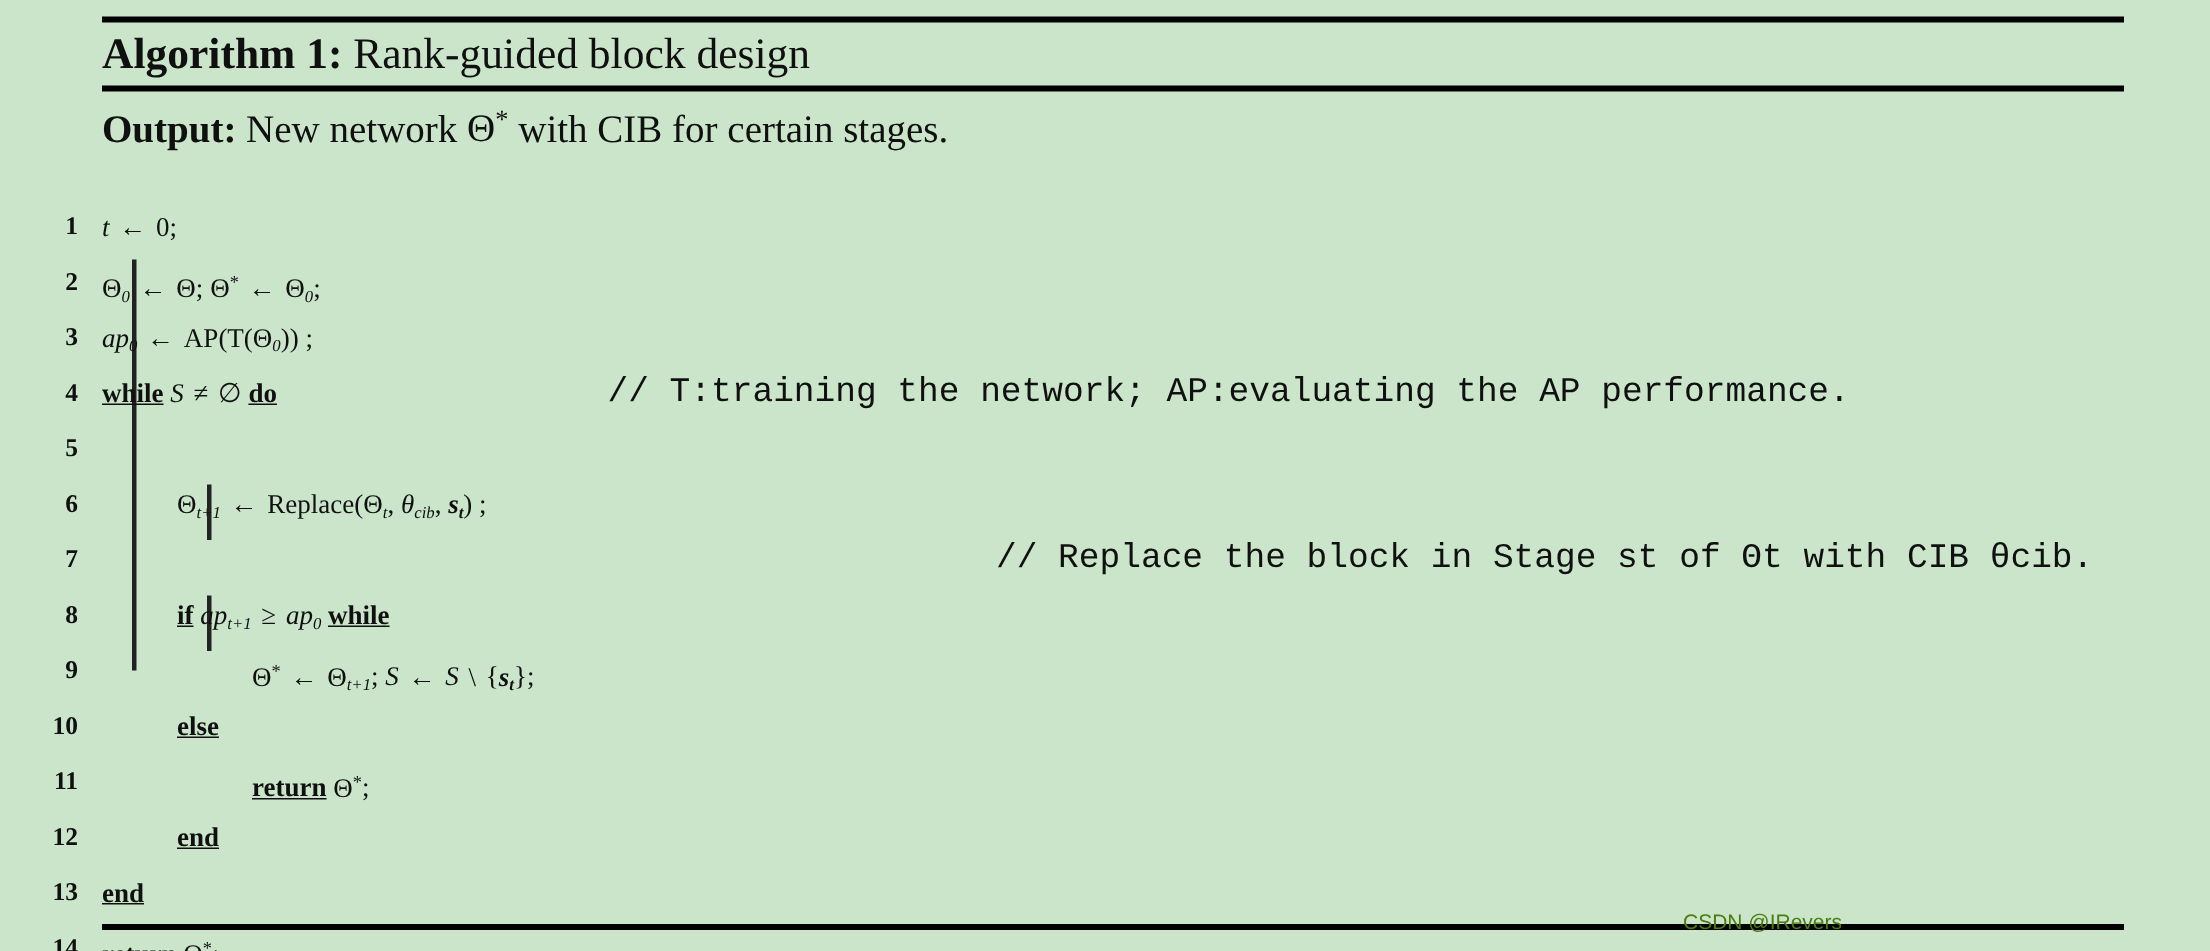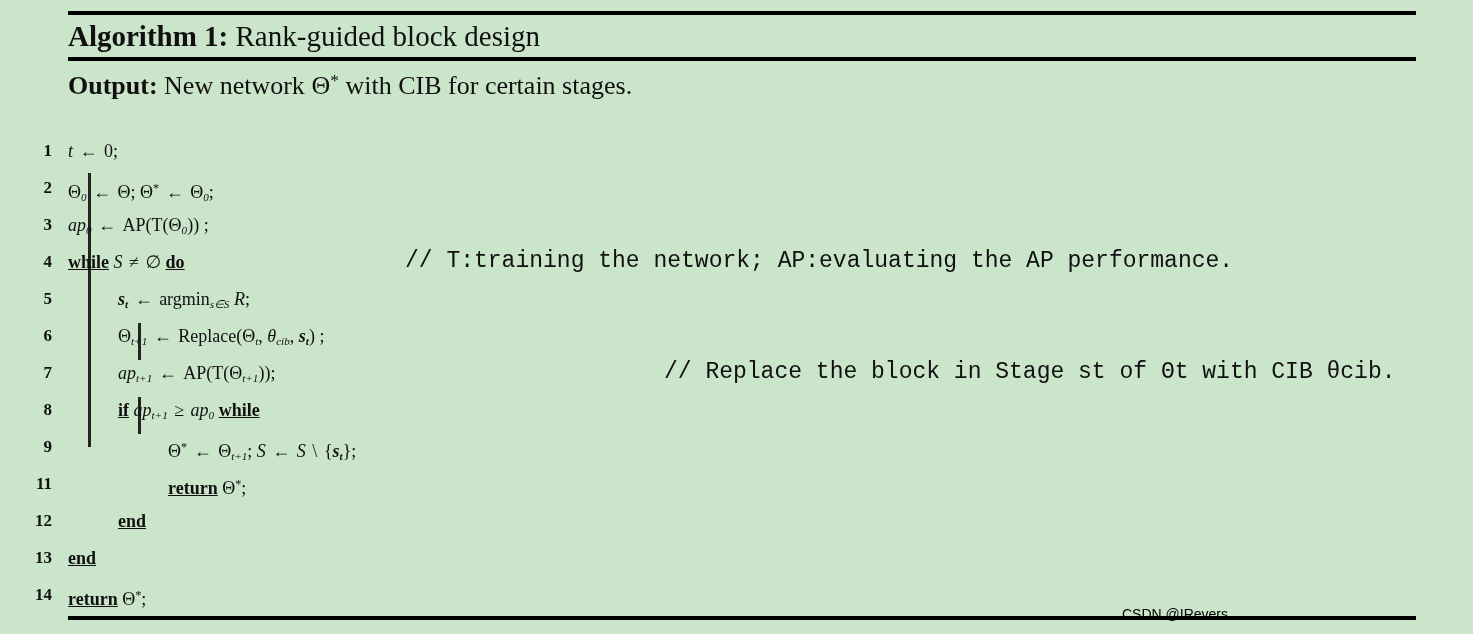--- a/index.html
+++ b/index.html
@@ -126,21 +126,21 @@
   }
   .op { font-style: normal; padding: 0 2px; }
 
   
   .watermark {
     position: absolute;
     right: 4px;
     top: 606px;
     font-family: "Liberation Sans", sans-serif;
     font-size: 14px;
-    color: #000000;
+    color: #4d7c0f;
     white-space: nowrap;
   }
 </style>
 </head>
 <body>
 
 <div id="algorithm-figure">
 
   <div class="rule rule-top"></div>
   <div class="rule rule-mid"></div>
@@ -182,44 +182,46 @@
       <span class="cmt cmt-l3">// T:training the network; AP:evaluating the AP performance.</span>
     </div>
 
     <div class="line">
       <span class="lineno">4</span>
       <span class="code ind0"><span class="kw">while</span> <span class="mi">S</span> <span class="op">≠</span> <span class="mup">∅</span> <span class="kw">do</span></span>
     </div>
 
     <div class="line">
       <span class="lineno">5</span>
-      <span class="code ind1"><span class="bsym">s<sub>t</sub></span> <span class="op">←</span> <span class="mup">argmin<sub>s∈S</sub></span> <span class="mi">R</span>;</span>
     </div>
 
     <div class="line">
       <span class="lineno">6</span>
       <span class="code ind1"><span class="mup">Θ<sub>t+1</sub></span> <span class="op">←</span> <span class="mup">Replace(Θ<sub>t</sub>, <span class="mi">θ<sub>cib</sub></span>, <span class="bsym">s<sub>t</sub></span>)</span> ;</span>
       <span class="cmt cmt-l6">// Replace the block in Stage st of Θt with CIB θcib.</span>
     </div>
 
     <div class="line">
       <span class="lineno">7</span>
-      <span class="code ind1"><span class="mi">ap<sub>t+1</sub></span> <span class="op">←</span> <span class="mup">AP(T(Θ<sub>t+1</sub>));</span></span>
     </div>
 
     <div class="line">
       <span class="lineno">8</span>
       <span class="code ind1"><span class="kw">if</span> <span class="mi">ap<sub>t+1</sub></span> <span class="op">≥</span> <span class="mi">ap<sub>0</sub></span> <span class="kw">while</span></span>
     </div>
 
     <div class="line">
       <span class="lineno">9</span>
       <span class="code ind2"><span class="mup">Θ<sup>*</sup></span> <span class="op">←</span> <span class="mup">Θ<sub>t+1</sub></span>; <span class="mi">S</span> <span class="op">←</span> <span class="mi">S</span> <span class="op">\</span> {<span class="bsym">s<sub>t</sub></span>};</span>
     </div>
 
+    <div class="line">
+      <span class="lineno">10</span>
+      <span class="code ind1 kw">else</span>
+    </div>
 
     <div class="line">
       <span class="lineno">11</span>
       <span class="code ind2"><span class="kw">return</span> <span class="mup">Θ<sup>*</sup></span>;</span>
     </div>
 
     <div class="line">
       <span class="lineno">12</span>
       <span class="code ind1 kw">end</span>
     </div>

